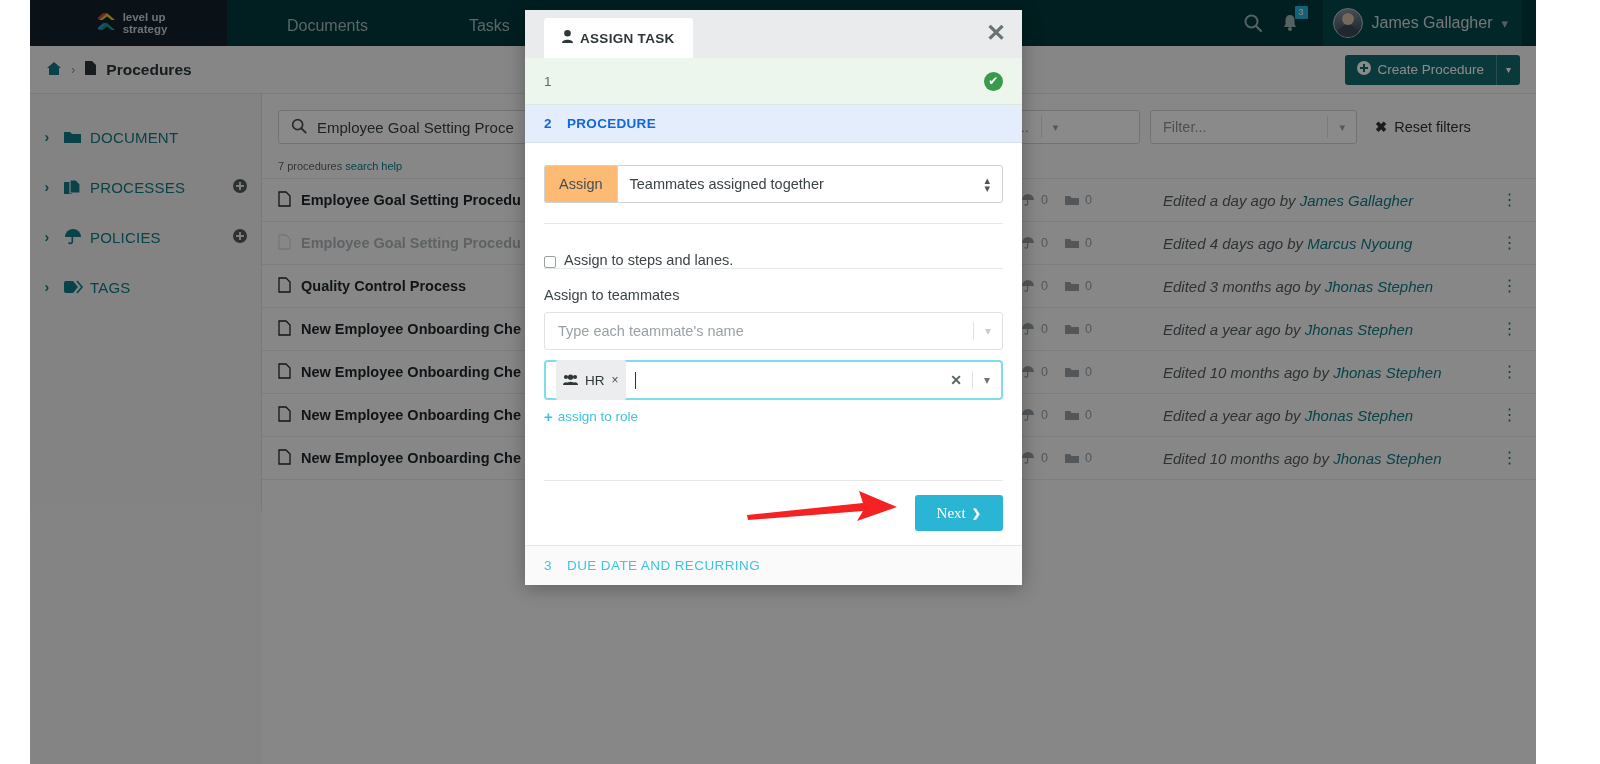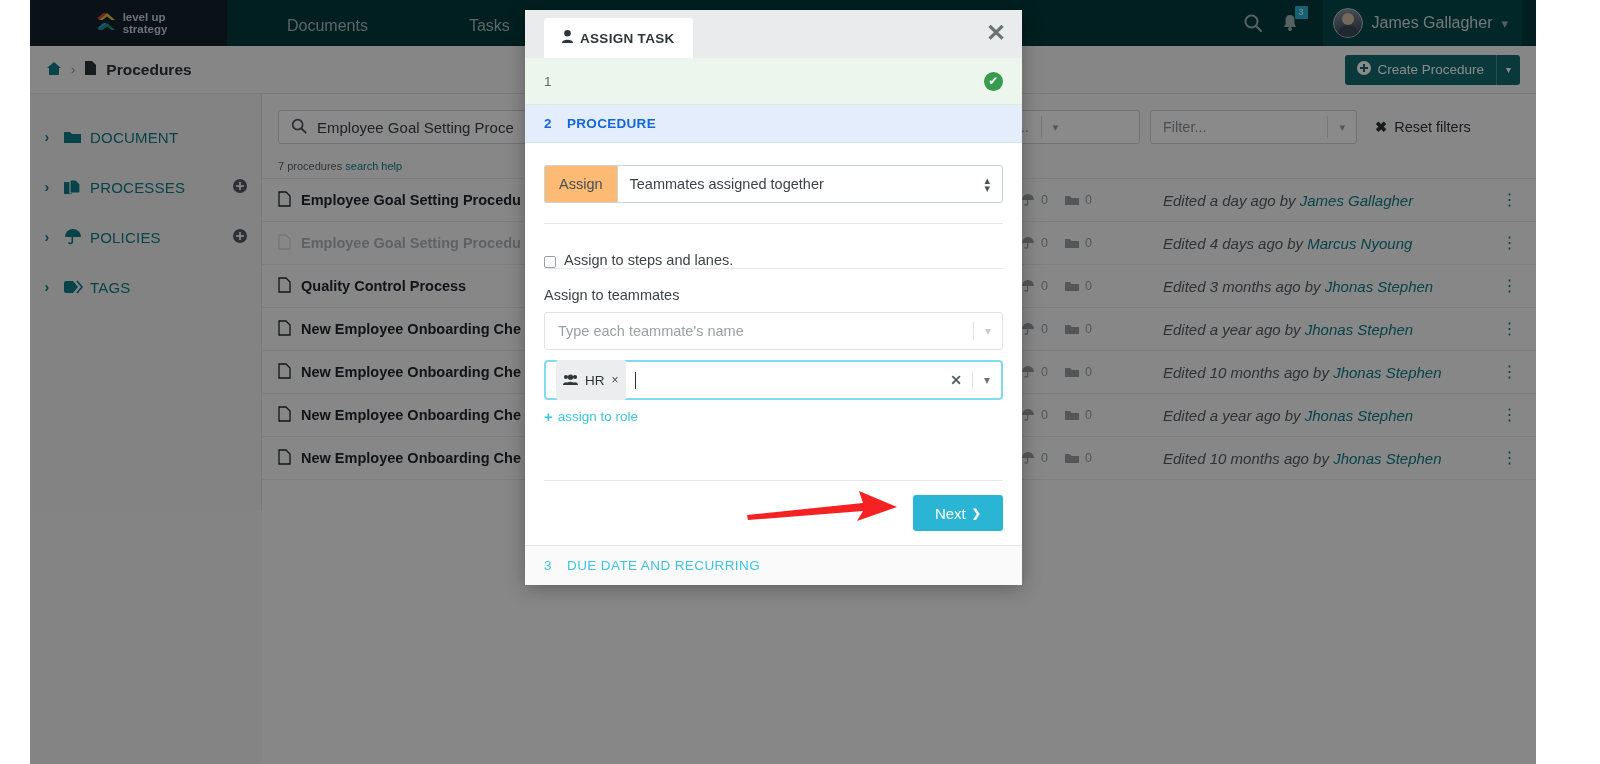--- a/index.html
+++ b/index.html
@@ -254,21 +254,21 @@
   .caret-bar { width: 1.5px; height: 17px; background: #2c3438; margin-left: 9px; }
   .assign-role {
     display: flex; align-items: center; gap: 5px;
     color: #3ec4de; font-size: 13.5px; margin-top: 8px;
   }
   .modal-foot { margin-top: auto; }
   .foot-line { height: 1px; background: #e8e8e8; }
   .btn-next {
     float: right; margin: 14px 0 0 0; background: #2bb5d4; color: #fff;
     height: 36px; border-radius: 3px; padding: 0 22px;
-    display: flex; align-items: center; gap: 6px; font-size: 15px;
+    display: flex; align-items: center; gap: 6px; font-size: 15px; font-family: Liberation Serif, serif;
   }
   .arrow-wrap { position: absolute; left: 745px; top: 487px; width: 160px; height: 42px; }
 </style>
 </head>
 <body>
 
 <div id="app">
 
   <div class="page">
 

